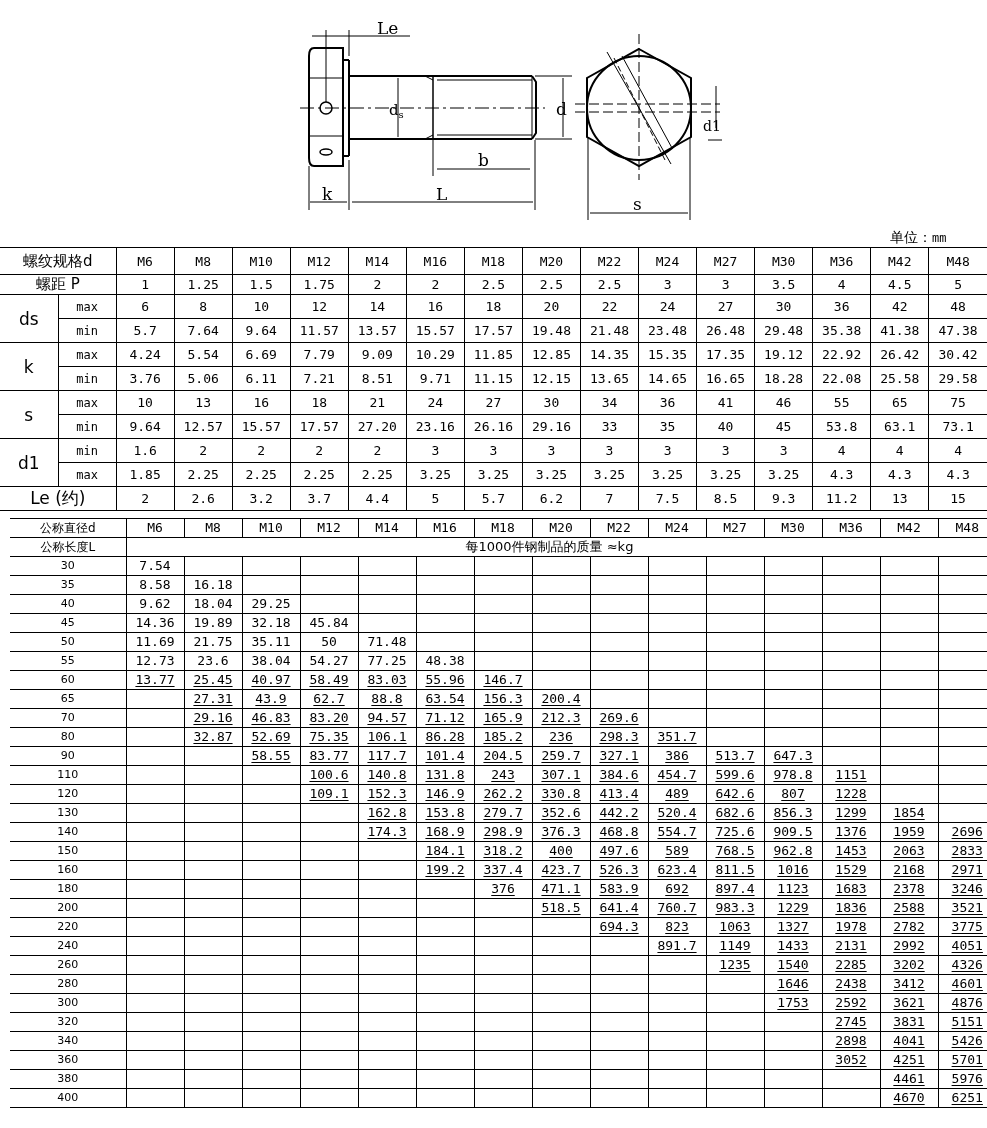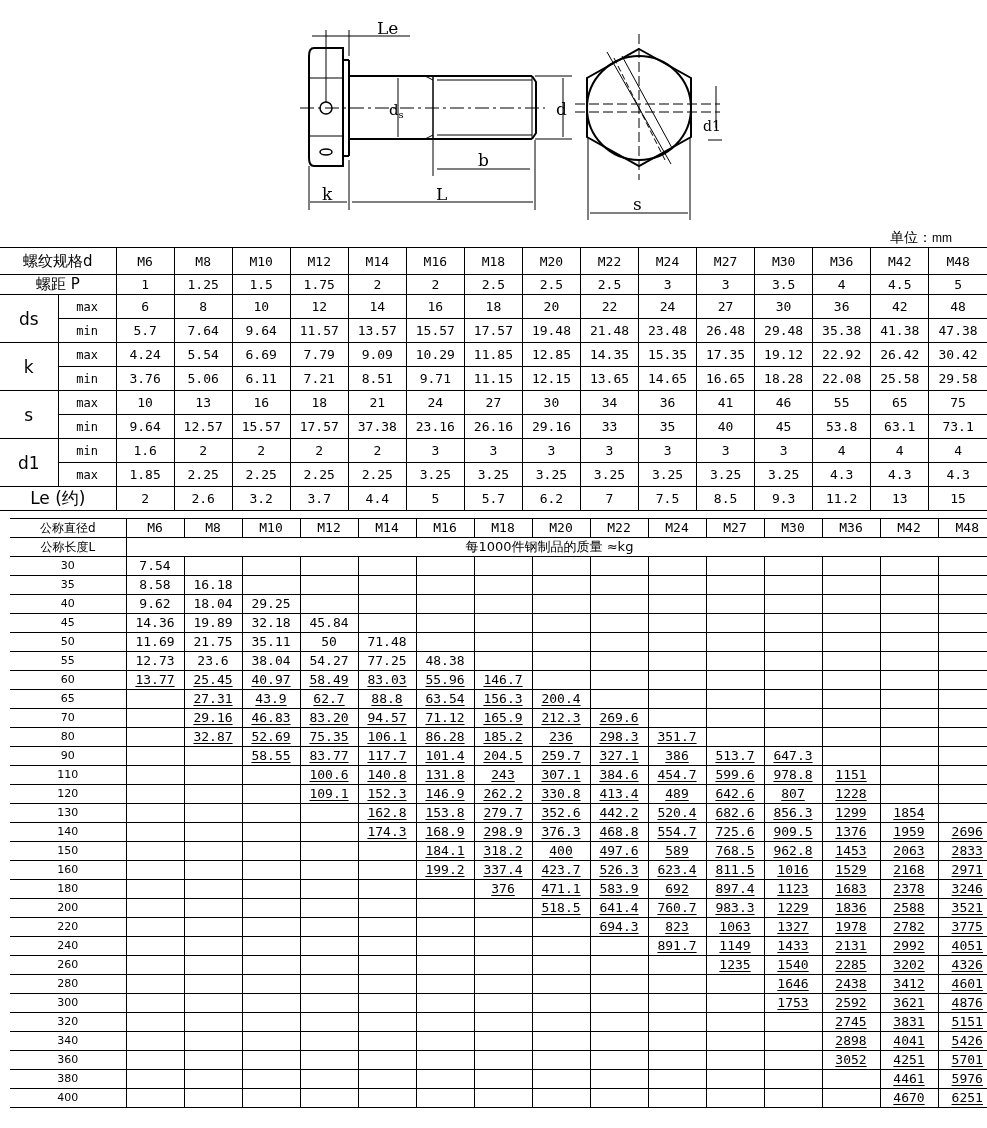--- a/index.html
+++ b/index.html
@@ -1,20 +1,20 @@
 <!DOCTYPE html>
 <html><head>
 <meta charset="utf-8">
 <style>
   html, body { margin:0; padding:0; background:#fff; }
   body { width:987px; height:1128px; position:relative; overflow:hidden;
          font-family:"DejaVu Serif","Liberation Serif",serif; color:#000; }
   #drawing { position:absolute; left:0; top:0; width:987px; height:230px; }
   .unit { position:absolute; left:890px; top:229px; font-size:14px; font-family:"DejaVu Sans",sans-serif; }
-  .unit .mm { font-family:Liberation Sans, sans-serif; font-size:12px; }
+  .unit .mm { font-family:Liberation Mono, monospace; font-size:12px; }
   table.grid { position:absolute; border-collapse:collapse; table-layout:fixed; }
   table.grid td { border:1px solid #000; padding:0; text-align:center; vertical-align:middle;
                   font-family:"DejaVu Sans Mono","Liberation Mono",monospace; white-space:nowrap; overflow:hidden; }
   #spec { left:0; top:247px; width:987px; }
   #spec td { font-size:13px; height:23px; }
   #spec tr.hdr td { height:26px; }
   #spec tr.pitch td { height:18px; }
   #spec td.cn { font-family:"DejaVu Sans",sans-serif; font-size:15px; }
   #spec td.big { font-family:"DejaVu Sans",sans-serif; font-size:17px; }
   #spec td.sub { font-size:12px; }
@@ -254,21 +254,21 @@
         <td>55</td>
         <td>65</td>
         <td class="last">75</td>
       </tr>
       <tr>
         <td class="sub">min</td>
         <td>9.64</td>
         <td>12.57</td>
         <td>15.57</td>
         <td>17.57</td>
-        <td>37.38</td>
+        <td>27.20</td>
         <td>23.16</td>
         <td>26.16</td>
         <td>29.16</td>
         <td>33</td>
         <td>35</td>
         <td>40</td>
         <td>45</td>
         <td>53.8</td>
         <td>63.1</td>
         <td class="last">73.1</td>

